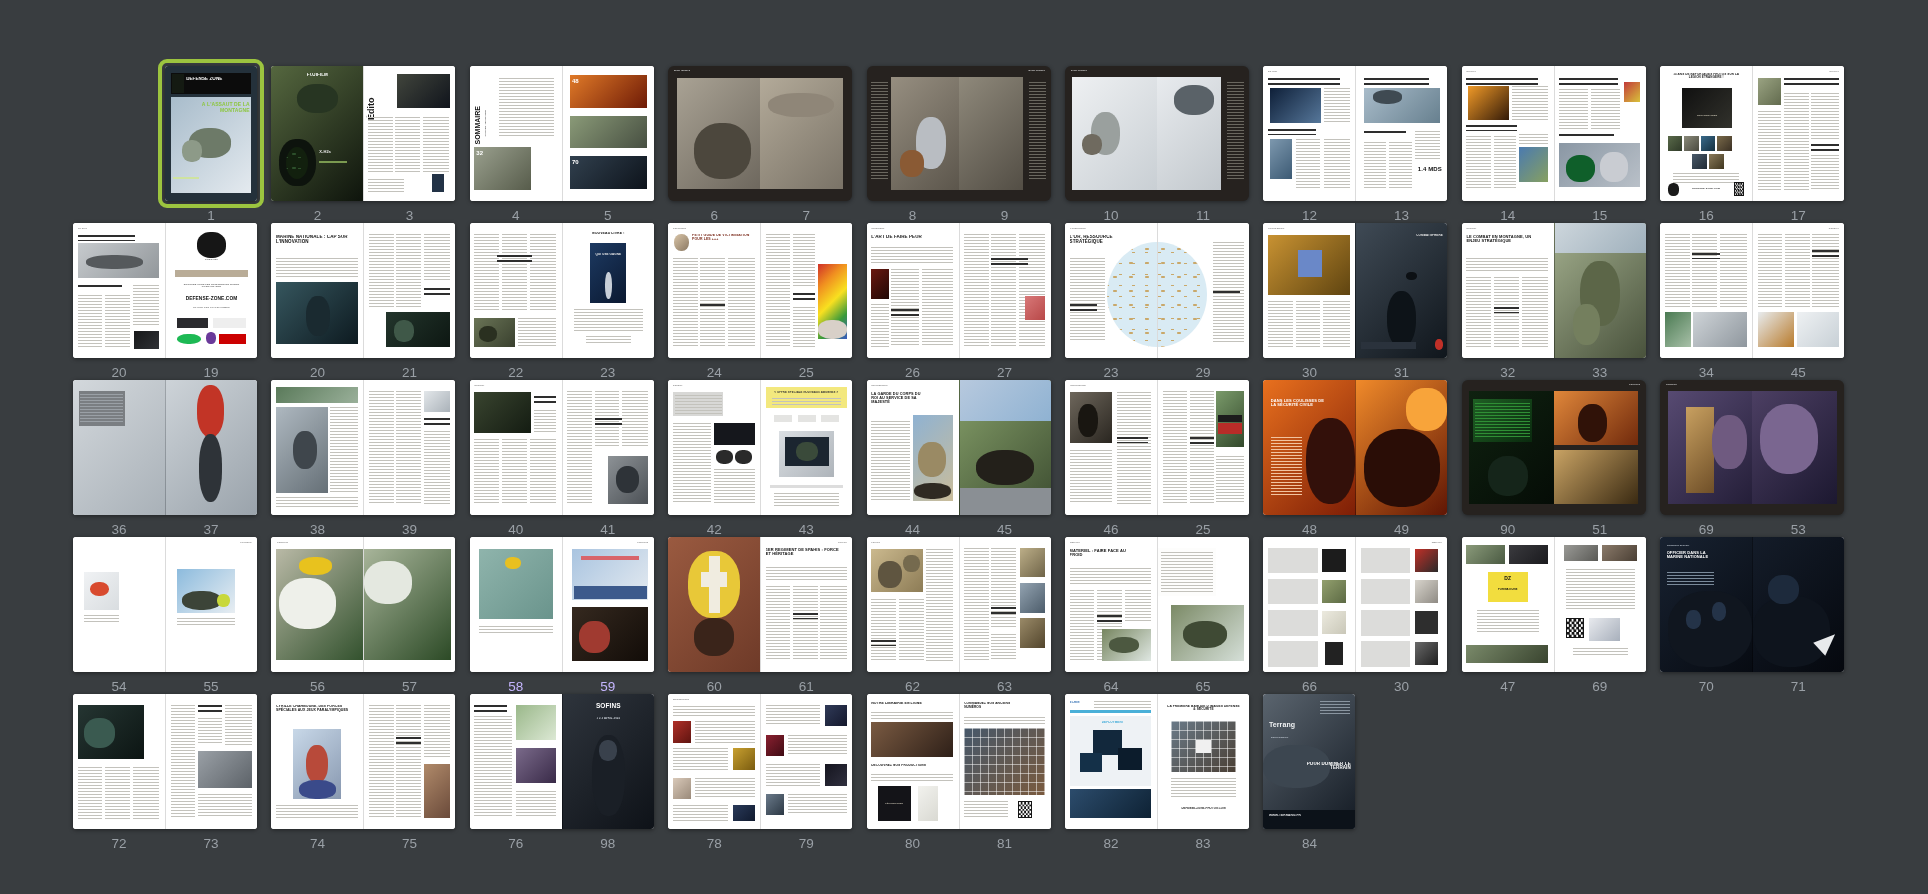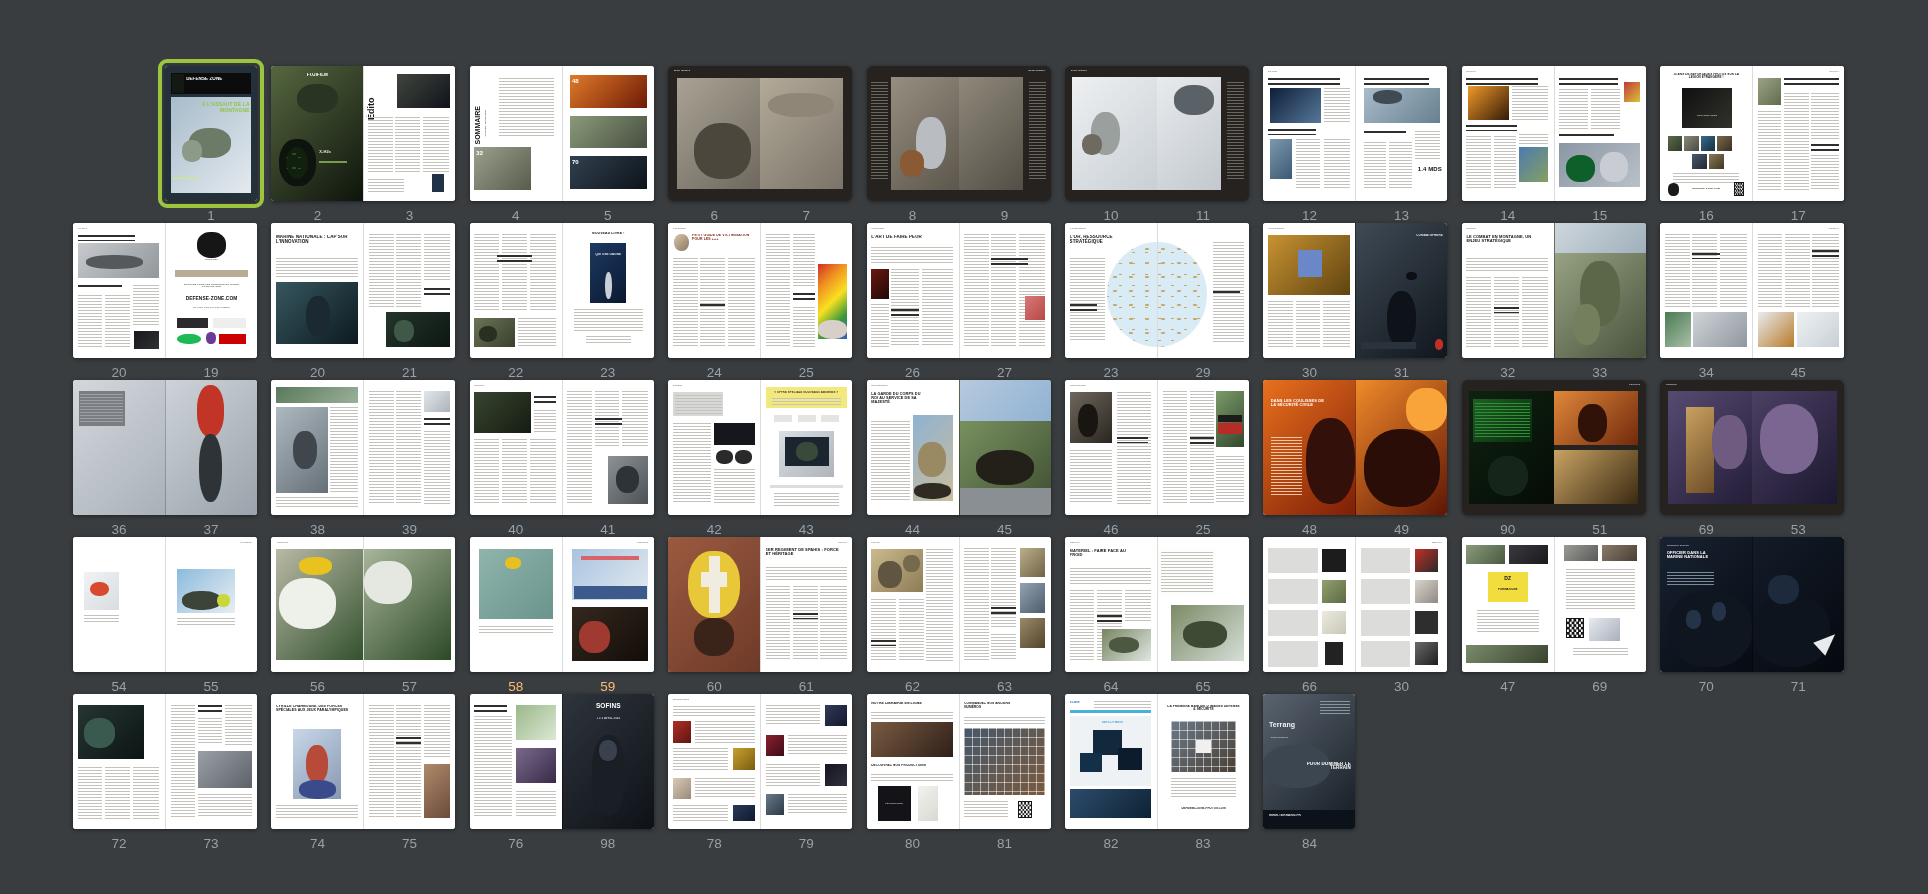--- a/index.html
+++ b/index.html
@@ -637,21 +637,21 @@
       </div>
       <div class="page" style="background: rgb(255, 255, 255);">
         <div class="blk b-t" style="left: 66%; top: 4%; width: 28%; height: 3%; color: rgb(136, 136, 136); font-size: 2.5px; text-align: right;">Portfolio</div>
         <div class="blk b-img" style="left: 10%; top: 9%; width: 84%; height: 38%; background: linear-gradient(135deg, rgb(169, 196, 224), rgb(228, 234, 240));"></div>
         <div class="blk b-img" style="left: 20%; top: 14%; width: 64%; height: 3%; background: rgb(216, 100, 106);"></div>
         <div class="blk b-img" style="left: 12%; top: 36%; width: 80%; height: 10%; background: rgb(60, 90, 140);"></div>
         <div class="blk b-img" style="left: 10%; top: 52%; width: 84%; height: 40%; background: linear-gradient(135deg, rgb(53, 41, 31), rgb(18, 12, 8));"></div>
         <div class="blk b-blob" style="left: 18%; top: 62%; width: 34%; height: 24%; background: rgb(160, 58, 48); border-radius: 45%;"></div>
       </div>
     </div>
-    <div class="nums" style="left: 469.8px; top: 679px; width: 184px; color: #fdba74;">
+    <div class="nums" style="left: 469.8px; top: 679px; width: 184px; color: #c4b5fd;">
       <span>58</span>
       <span>59</span>
     </div>
     <div class="spread" style="left: 668.2px; top: 537px; width: 184px; height: 135px;">
       <div class="page" style="background: linear-gradient(135deg, rgb(154, 90, 64), rgb(110, 58, 40));">
         <div class="blk b-blob" style="left: 22%; top: 10%; width: 56%; height: 50%; background: rgb(232, 200, 56); border-radius: 45%;"></div>
         <div class="blk b-img" style="left: 44%; top: 14%; width: 12%; height: 42%; background: rgb(240, 236, 224);"></div>
         <div class="blk b-img" style="left: 36%; top: 26%; width: 28%; height: 11%; background: rgb(240, 236, 224);"></div>
         <div class="blk b-blob" style="left: 28%; top: 60%; width: 44%; height: 28%; background: rgb(58, 36, 26); border-radius: 45%;"></div>
       </div>

